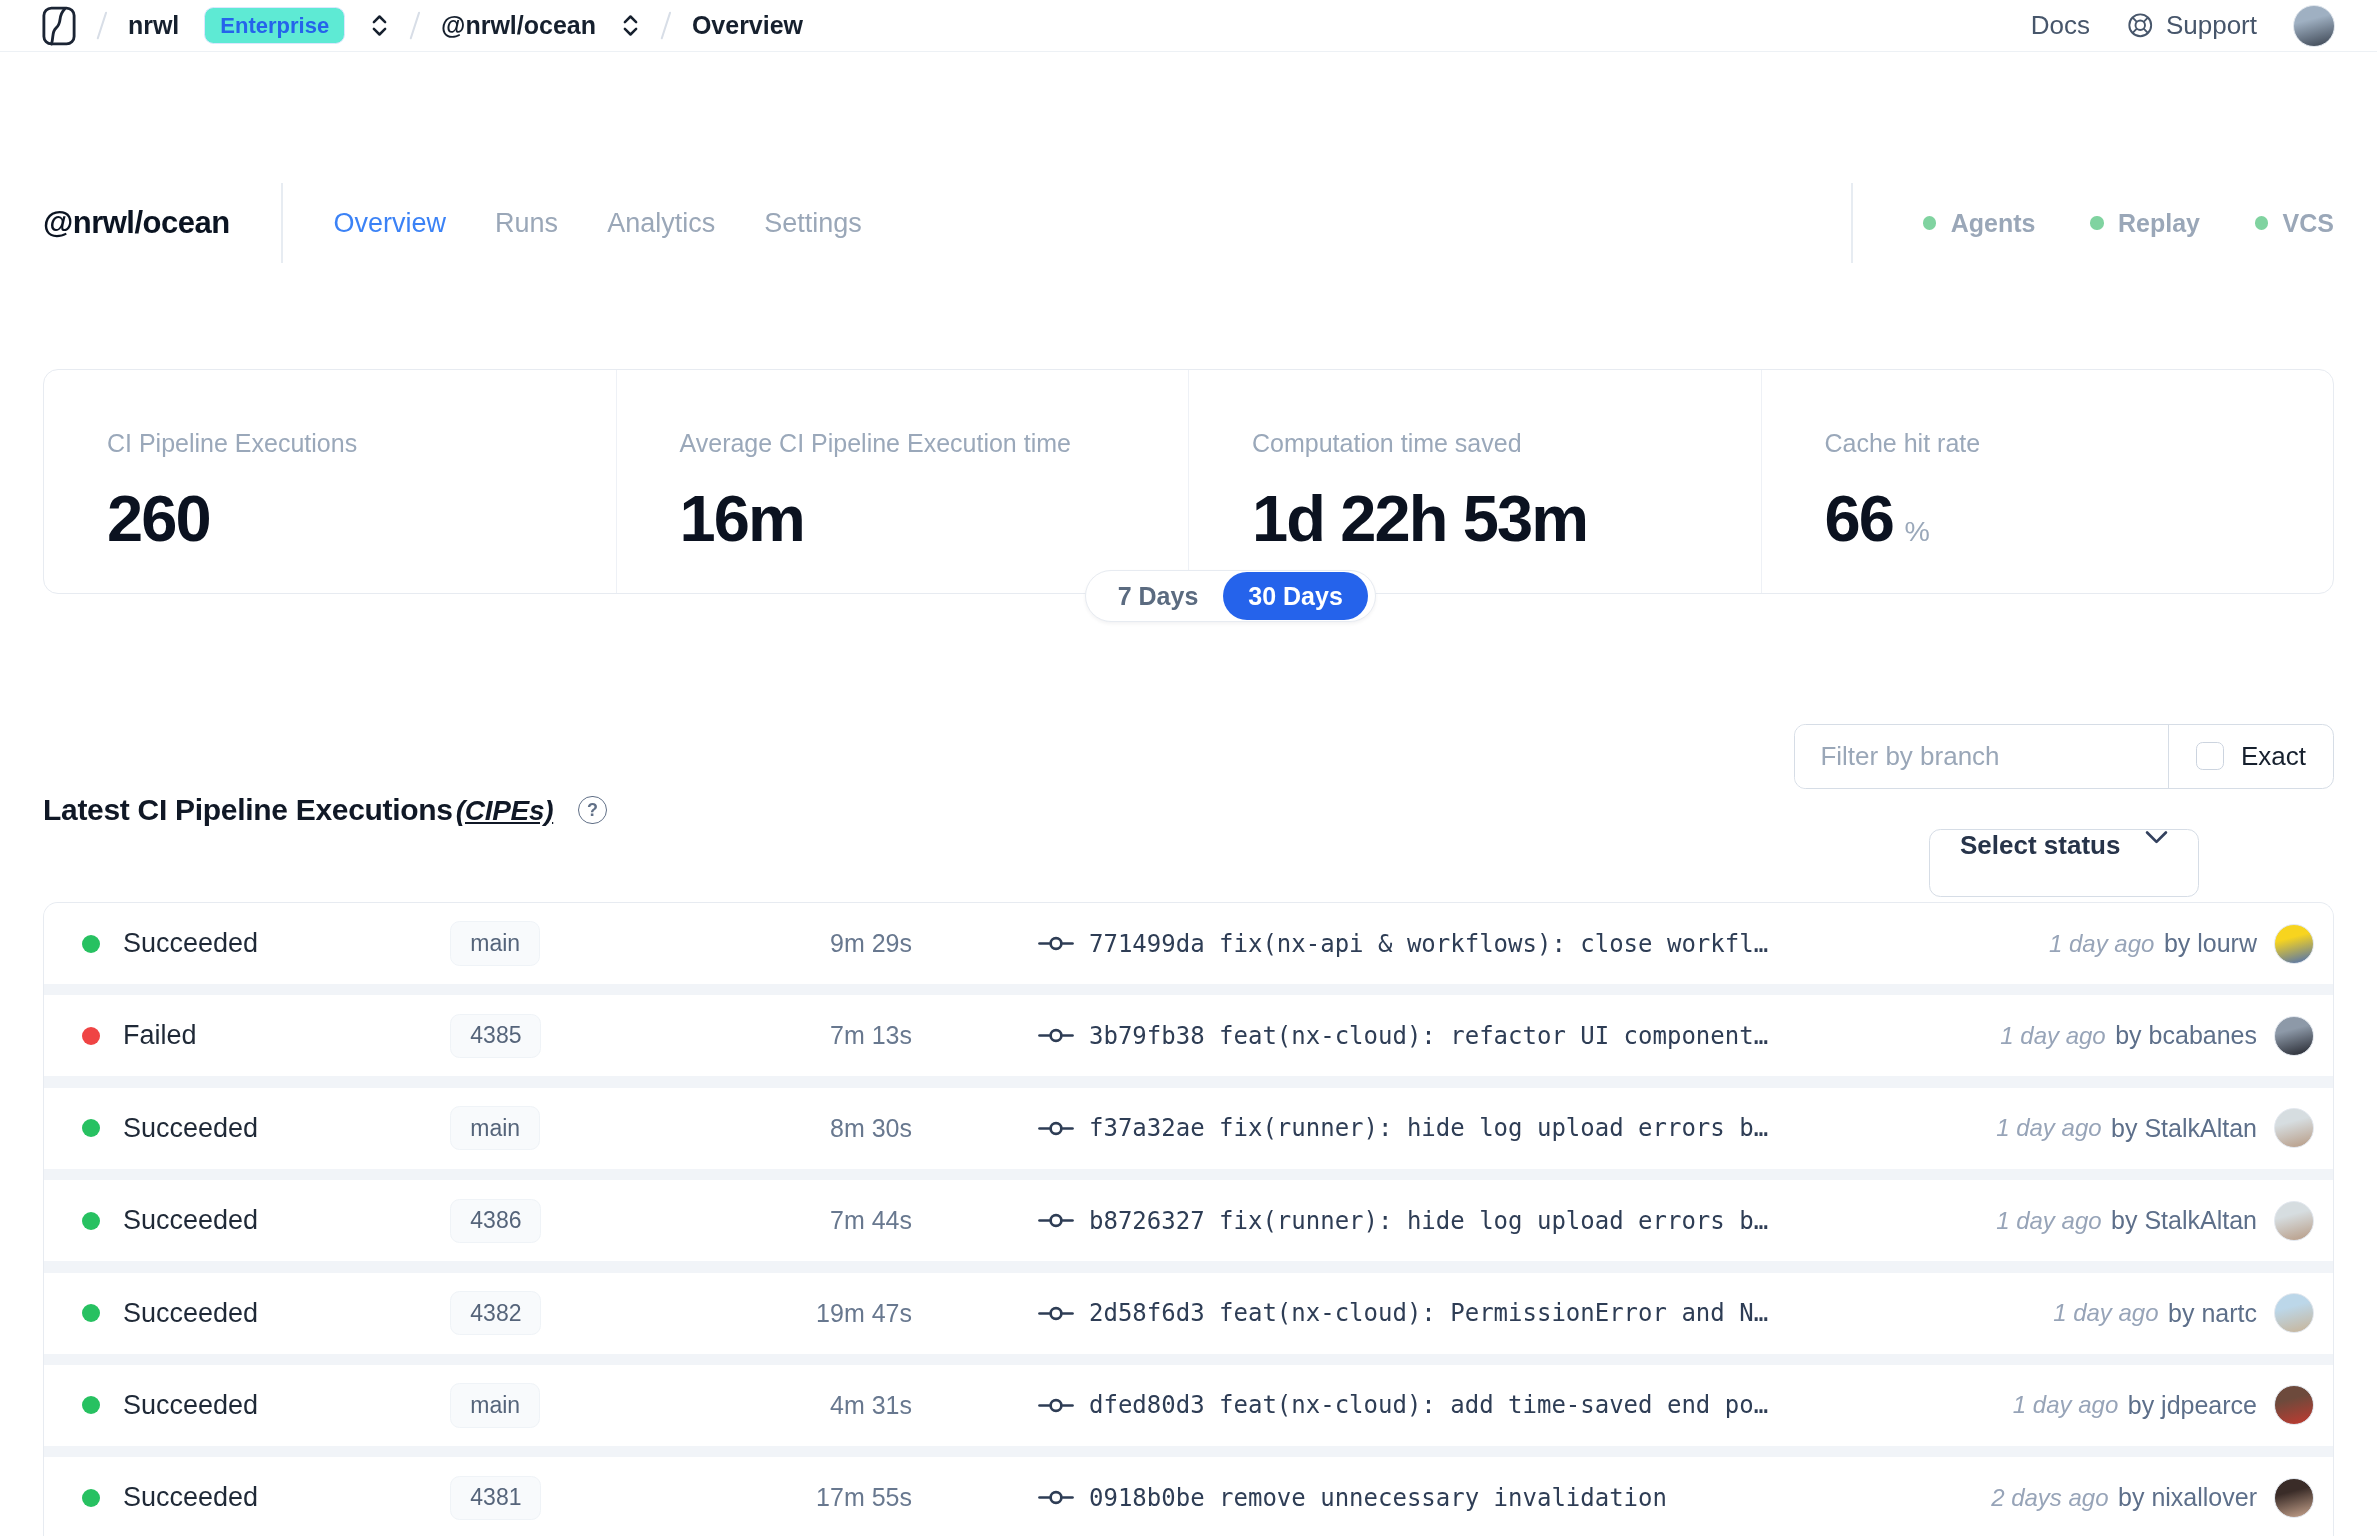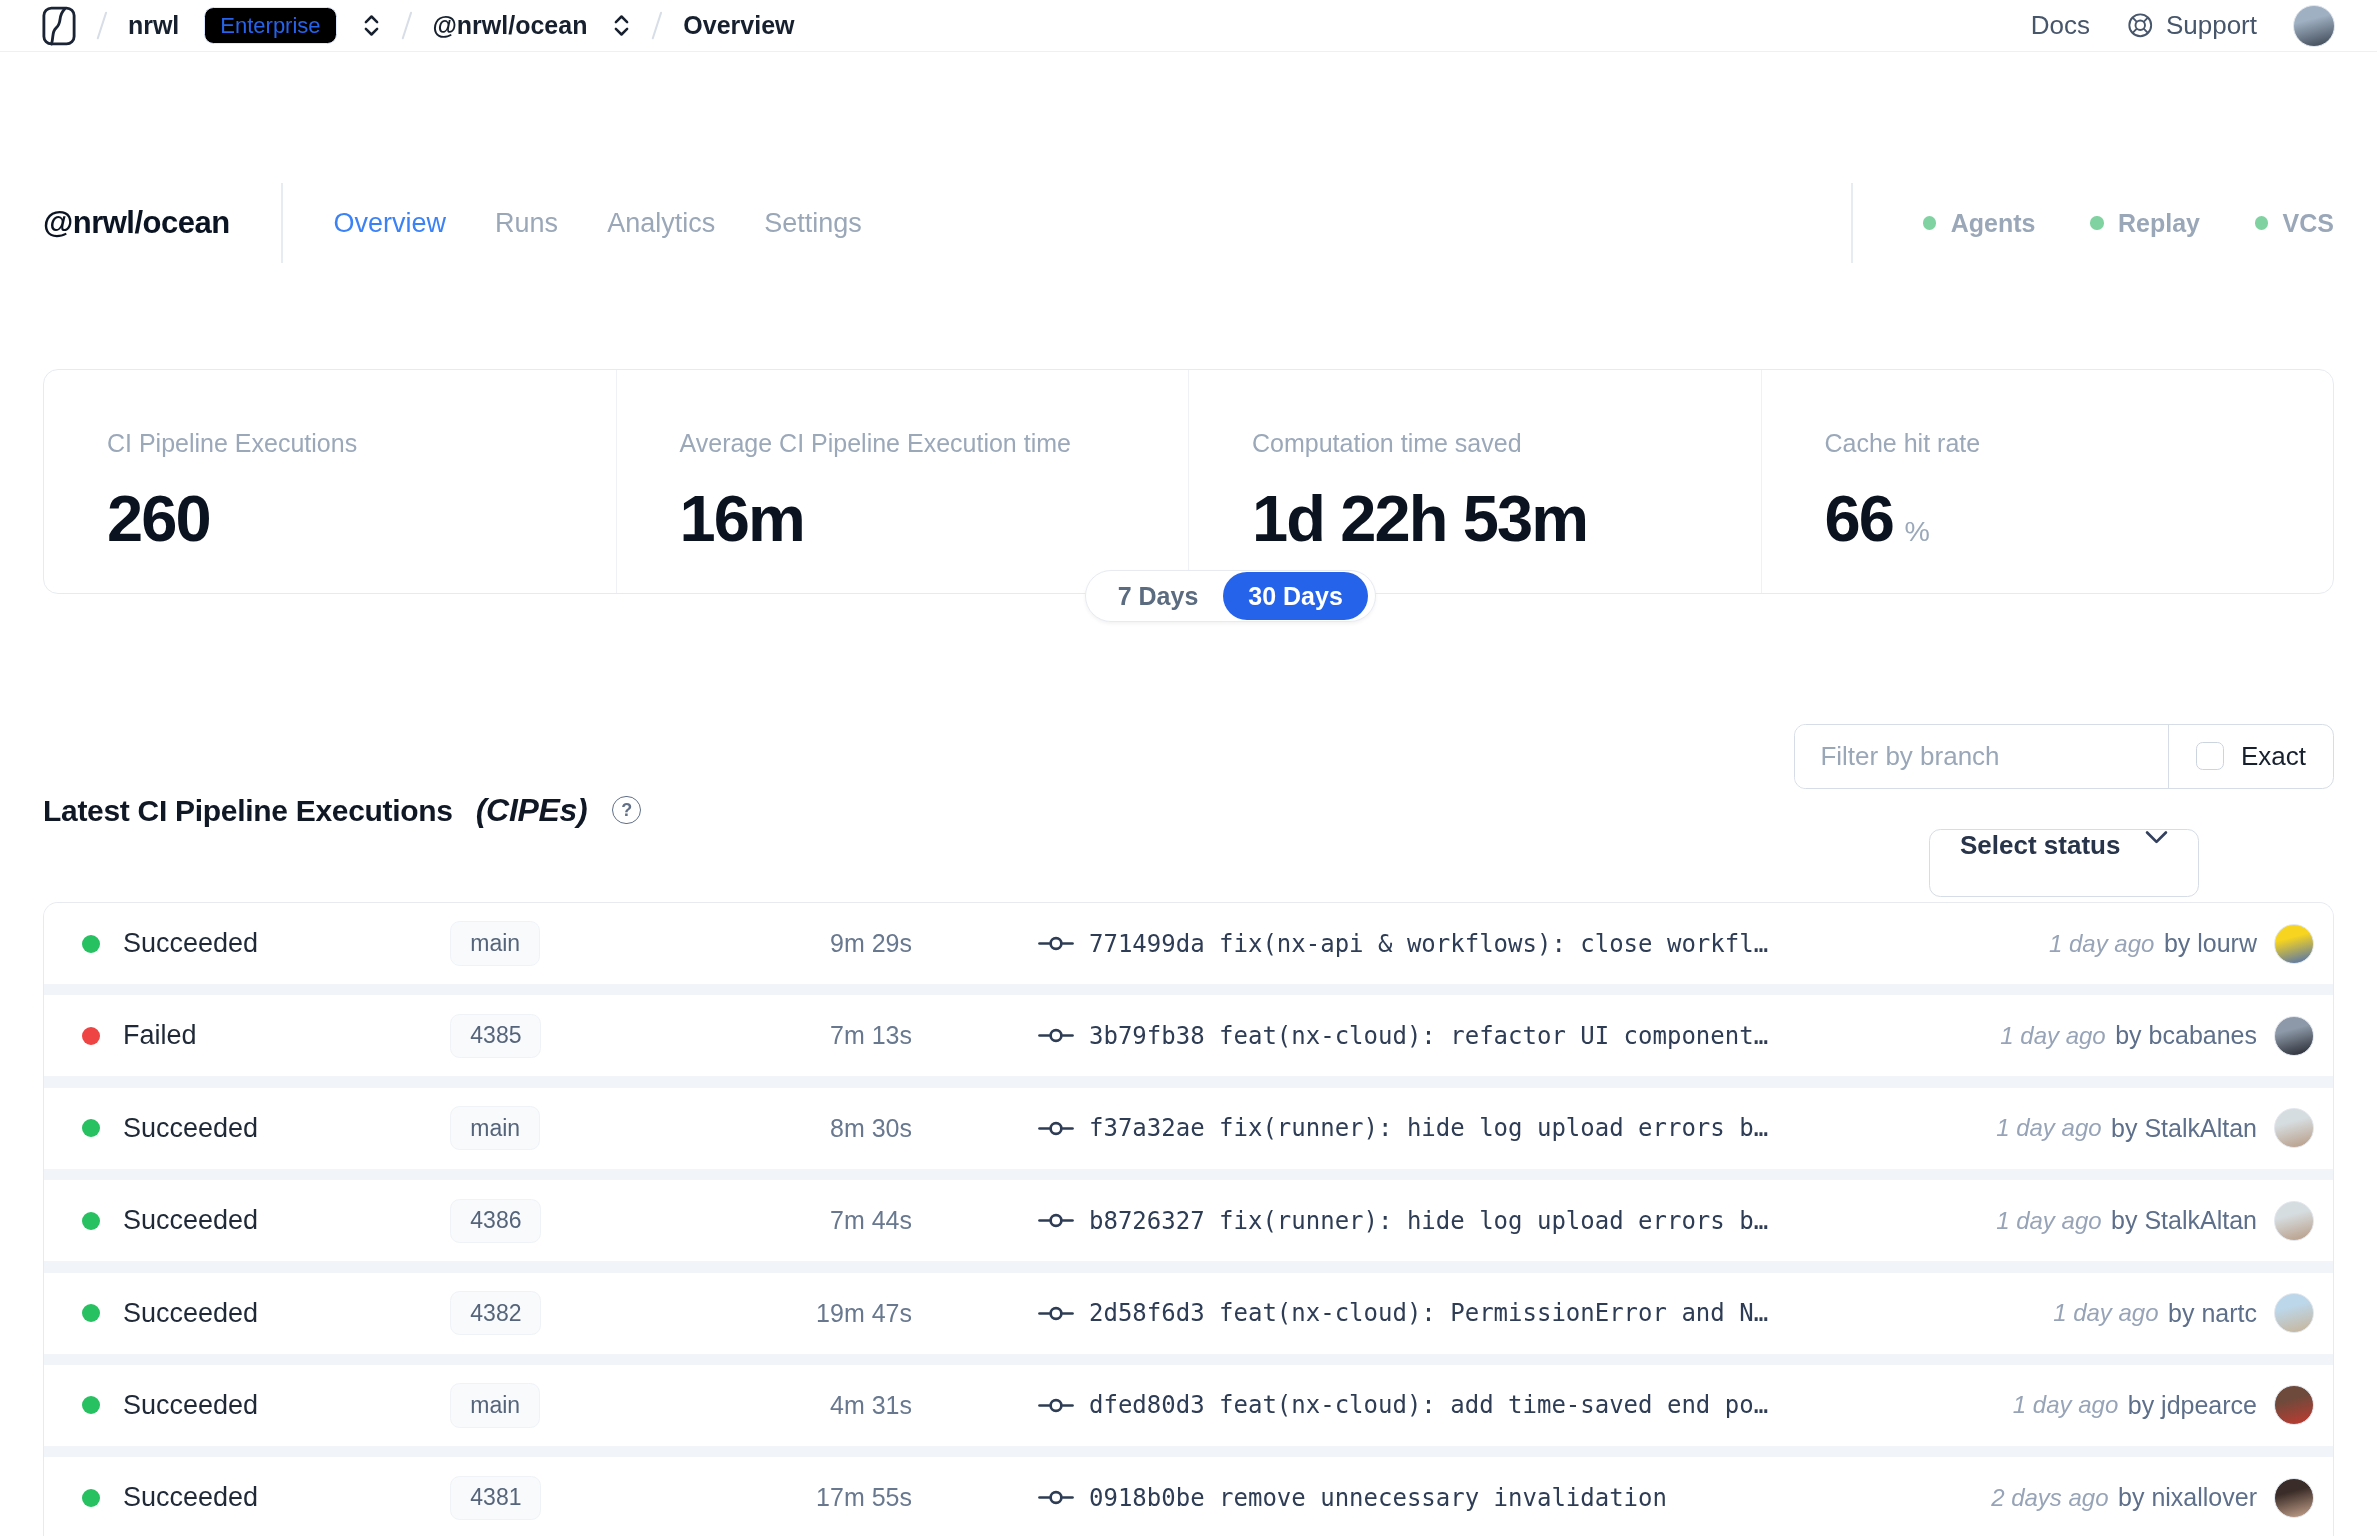--- a/index.html
+++ b/index.html
@@ -6,21 +6,21 @@
   html,body { width:2378px; height:1537px; overflow:hidden; background:#ffffff;
     font-family:"Liberation Sans", sans-serif; color:#0f172a; }
 
   
   .topbar { position:absolute; top:0; left:0; right:0; height:52px;
     border-bottom:1.9px solid #edf1f5; display:flex; align-items:center;
     padding:0 42px; background:#fff; }
   .crumbs { display:flex; align-items:center; gap:25px; }
   .slash { width:1.9px; height:28.5px; background:#d8dee7; transform:rotate(18deg); border-radius:1.9px; }
   .crumb-text { font-size:25px; font-weight:600; color:#16202e; white-space:nowrap; }
-  .ent-badge { font-size:22px; font-weight:400; color:#2563eb; background:#000000;
+  .ent-badge { font-size:22px; font-weight:700; color:#2563eb; background:#5eead4;
     border:1.9px solid #dbe7fe; border-radius:9.5px; padding:4.8px 15px; }
   .updown { display:flex; align-items:center; }
   .tb-right { margin-left:auto; display:flex; align-items:center; gap:36px; }
   .tb-link { font-size:26px; color:#47566b; cursor:pointer; }
   .tb-support { display:flex; align-items:center; gap:11.4px; font-size:26px; color:#47566b; cursor:pointer; }
   .avatar { width:42px; height:42px; border-radius:50%; border:1px solid #dfe5ec; background:#c3ccd8; }
 
   
   .wsheader { position:absolute; top:186px; left:43px; right:43px; height:74px;
     display:flex; align-items:center; }
@@ -51,21 +51,21 @@
     border:1.9px solid #e7ebf1; border-radius:950px; display:flex; align-items:center;
     padding:0 6.7px; box-shadow:0 1.9px 3.8px rgba(15,23,42,.05); }
   .toggle-opt { font-size:25px; font-weight:600; color:#5b6b80; padding:0 25px;
     height:48px; display:flex; align-items:center; border-radius:950px; cursor:pointer; white-space:nowrap; }
   .toggle-opt.selected { background:#2563eb; color:#fff; }
 
   
   .section-row { position:absolute; top:776px; left:43px; right:43px; height:68px;
     display:flex; align-items:center; }
   .sec-title { font-size:30px; font-weight:700; color:#101826; letter-spacing:-0.3px; }
-  .sec-suffix { font-size:32px; font-style:italic; font-weight:600; margin-left:23px; }
+  .sec-suffix { font-size:28px; font-style:italic; font-weight:600; margin-left:3px;text-decoration:underline; }
   .help { width:28.5px; height:28.5px; border-radius:50%; border:1.9px solid #617087;
     color:#617087; font-size:18px; font-weight:700; display:flex; align-items:center;
     justify-content:center; margin-left:25px; cursor:pointer; }
   .filters { margin-left:auto; display:flex; align-items:center; gap:40px;flex-direction:column; }
   .filter-group { display:flex; align-items:stretch; height:65px; background:#fff;
     border:1.9px solid #d6dde6; border-radius:11.4px; overflow:hidden; }
   .branch-input { width:373px; border:none; outline:none; padding:0 25px; font-size:26px;
     color:#0f172a; font-family:"Liberation Sans", sans-serif; }
   .branch-input::placeholder { color:#9aa7b8; }
   .exact-wrap { display:flex; align-items:center; gap:17px; padding:0 27px;

